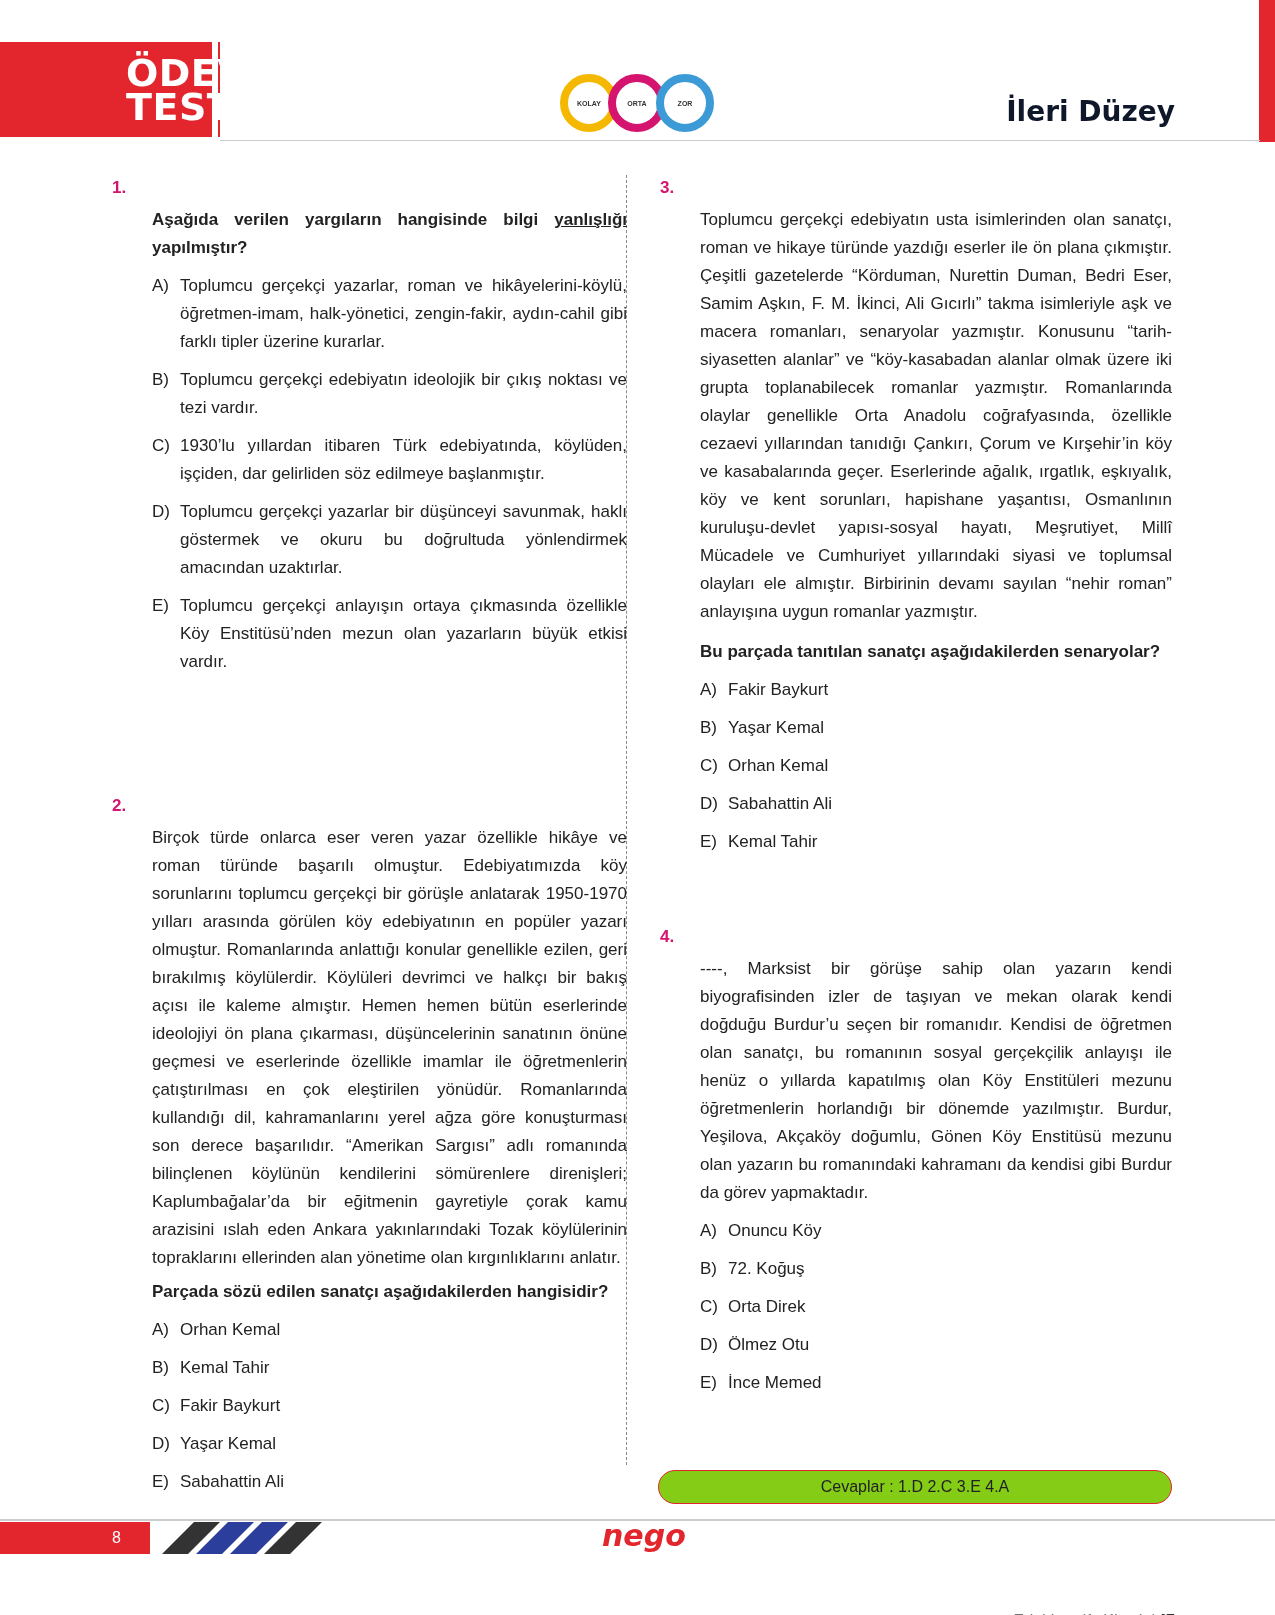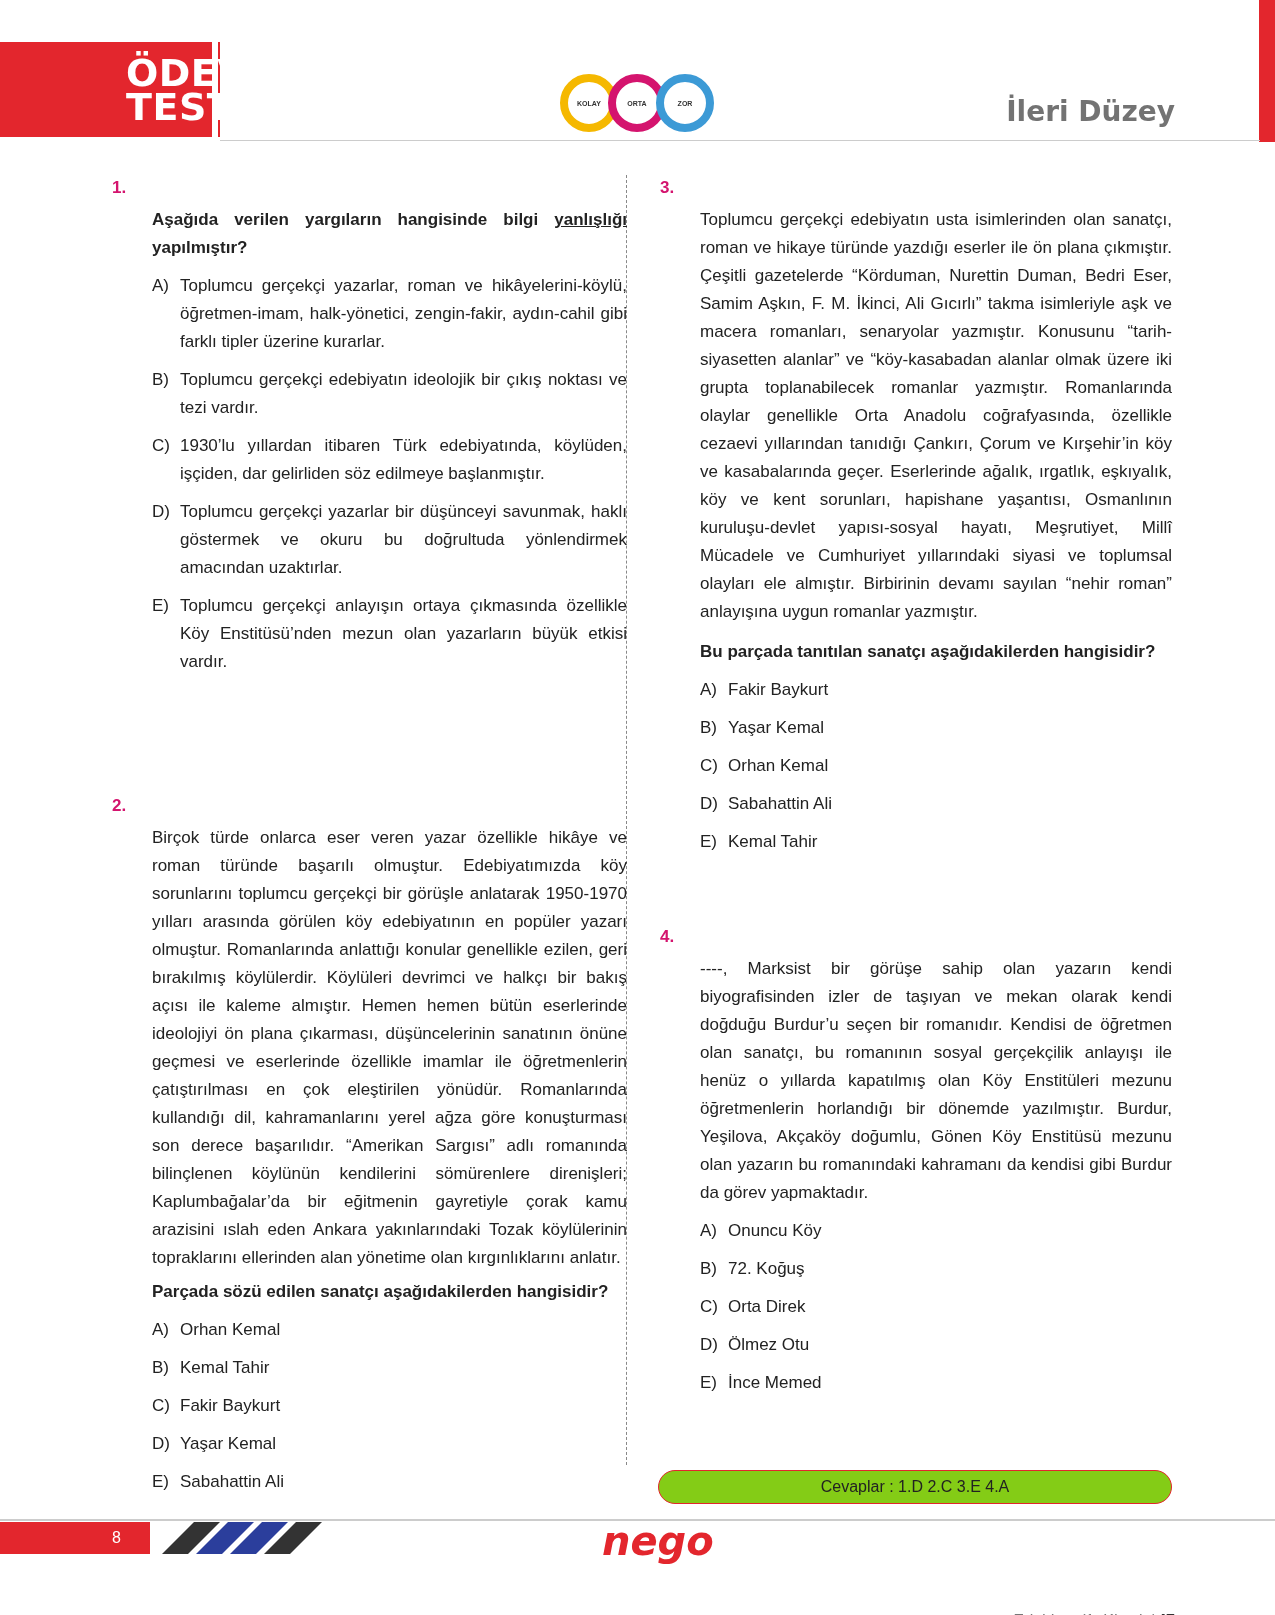--- a/index.html
+++ b/index.html
@@ -4,39 +4,39 @@
 <style>
   * { box-sizing: border-box; margin: 0; padding: 0; }
   body { width: 1275px; height: 1615px; background: #fff; position: relative; overflow: hidden;
          font-family: "Liberation Sans", sans-serif; color: #222; }
   .top-bar { position: absolute; left: 0; top: 42px; width: 212px; height: 95px; background: #e3262d; }
   .top-bar-gap { position: absolute; left: 212px; top: 42px; width: 6px; height: 95px; background: #fff; }
   .top-bar-line { position: absolute; left: 218px; top: 42px; width: 2px; height: 95px; background: #e3262d; }
   .odev { position: absolute; left: 126px; top: 56px; color: #fff; font-weight: bold; font-size: 38px; line-height: 34px; letter-spacing: 0.5px; font-family: "DejaVu Sans", sans-serif; }
   .right-red { position: absolute; right: 0; top: 0; width: 16px; height: 142px; background: #e3262d; }
   .header-line { position: absolute; left: 220px; top: 140px; width: 1040px; height: 1px; background: #ccc; }
-  .level { position: absolute; right: 100px; top: 95px; font-size: 28px; font-weight: bold; color: #737373; font-family: "DejaVu Sans", sans-serif; }
+  .level { position: absolute; right: 100px; top: 95px; font-size: 28px; font-weight: bold; color: #0f172a; font-family: "DejaVu Sans", sans-serif; }
   .circles { position: absolute; left: 560px; top: 74px; width: 160px; height: 60px; }
   .circ { position: absolute; top: 0; width: 58px; height: 58px; border-radius: 50%; border: 8px solid; display: flex; align-items: center; justify-content: center; font-size: 7px; font-weight: bold; color: #333; background: #fff; }
   .c1 { left: 0; border-color: #f5b800; }
   .c2 { left: 48px; border-color: #d4146e; }
   .c3 { left: 96px; border-color: #3c9ad6; }
   .divider { position: absolute; left: 626px; top: 175px; width: 1px; height: 1290px; border-left: 1px dashed #888; }
   .q { position: absolute; font-size: 17px; line-height: 28px; }
   .qnum { position: absolute; color: #d4146e; font-weight: bold; font-size: 17px; }
   .qtext { text-align: justify; margin-top: 32px; }
   .bold { font-weight: bold; }
   .opt { display: flex; margin-top: 10px; }
   .opt .l { width: 28px; flex-shrink: 0; }
   .opt .t { flex: 1; text-align: justify; }
   .answers { position: absolute; left: 658px; top: 1470px; width: 514px; height: 34px; border-radius: 17px; background: #84cc16; border: 1px solid #e3262d; text-align: center; font-size: 16px; line-height: 32px; }
   .footer-line { position: absolute; left: 0; top: 1519px; width: 1275px; height: 2px; background: #ccc; }
   .footer-red { position: absolute; left: 0; top: 1522px; width: 150px; height: 32px; background: #e3262d; color: #fff; font-size: 16px; line-height: 32px; padding-left: 112px; }
   .stripe { position: absolute; top: 1522px; width: 26px; height: 32px; transform: skewX(-45deg); }
-  .logo { position: absolute; left: 602px; top: 1518px; font-size: 40px; font-weight: bold; color: #e3262d; font-style: italic; font-family: "DejaVu Sans", sans-serif; }
+  .logo { position: absolute; left: 602px; top: 1518px; font-size: 30px; font-weight: bold; color: #e3262d; font-style: italic; font-family: "DejaVu Sans", sans-serif; }
   .pageinfo { position: absolute; right: 100px; top: 1612px; font-size: 16px; color: #777; font-style: italic; }
   .pageinfo b { font-style: normal; color: #333; }
 </style>
 </head>
 <body>
 
 <div class="top-bar"></div>
 <div class="top-bar-gap"></div>
 <div class="top-bar-line"></div>
 <div class="odev">
@@ -106,21 +106,21 @@
     <div class="opt">
         <span class="l">E)</span>
         <span class="t">Sabahattin Ali</span>
       </div>
   </div>
 </div>
 
 <div class="qnum" style="left:660px;top:178px;">3.</div>
 <div class="q" style="left:700px;top:174px;width:472px;">
   <div class="qtext">Toplumcu gerçekçi edebiyatın usta isimlerinden olan sanatçı, roman ve hikaye türünde yazdığı eserler ile ön plana çıkmıştır. Çeşitli gazetelerde “Körduman, Nurettin Duman, Bedri Eser, Samim Aşkın, F. M. İkinci, Ali Gıcırlı” takma isimleriyle aşk ve macera romanları, senaryolar yazmıştır. Konusunu “tarih-siyasetten alanlar” ve “köy-kasabadan alanlar olmak üzere iki grupta toplanabilecek romanlar yazmıştır. Romanlarında olaylar genellikle Orta Anadolu coğrafyasında, özellikle cezaevi yıllarından tanıdığı Çankırı, Çorum ve Kırşehir’in köy ve kasabalarında geçer. Eserlerinde ağalık, ırgatlık, eşkıyalık, köy ve kent sorunları, hapishane yaşantısı, Osmanlının kuruluşu-devlet yapısı-sosyal hayatı, Meşrutiyet, Millî Mücadele ve Cumhuriyet yıllarındaki siyasi ve toplumsal olayları ele almıştır. Birbirinin devamı sayılan “nehir roman” anlayışına uygun romanlar yazmıştır.</div>
-  <div class="bold" style="margin-top:12px">Bu parçada tanıtılan sanatçı aşağıdakilerden hangisidir?</div>
+  <div class="bold" style="margin-top:12px">Bu parçada tanıtılan sanatçı aşağıdakilerden senaryolar?</div>
   <div style="margin-top:6px">
     <div class="opt">
         <span class="l">A)</span>
         <span class="t">Fakir Baykurt</span>
       </div>
     <div class="opt">
         <span class="l">B)</span>
         <span class="t">Yaşar Kemal</span>
       </div>
     <div class="opt">

